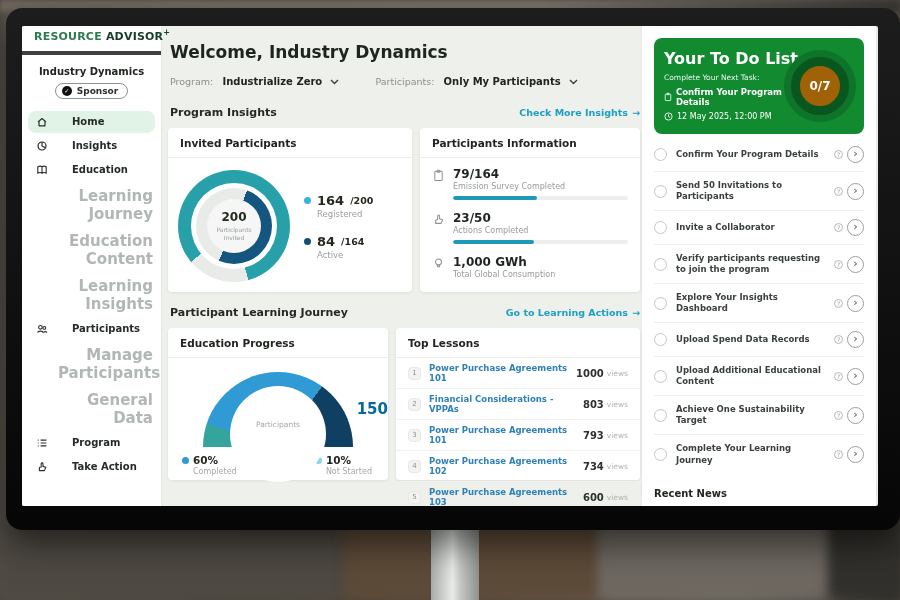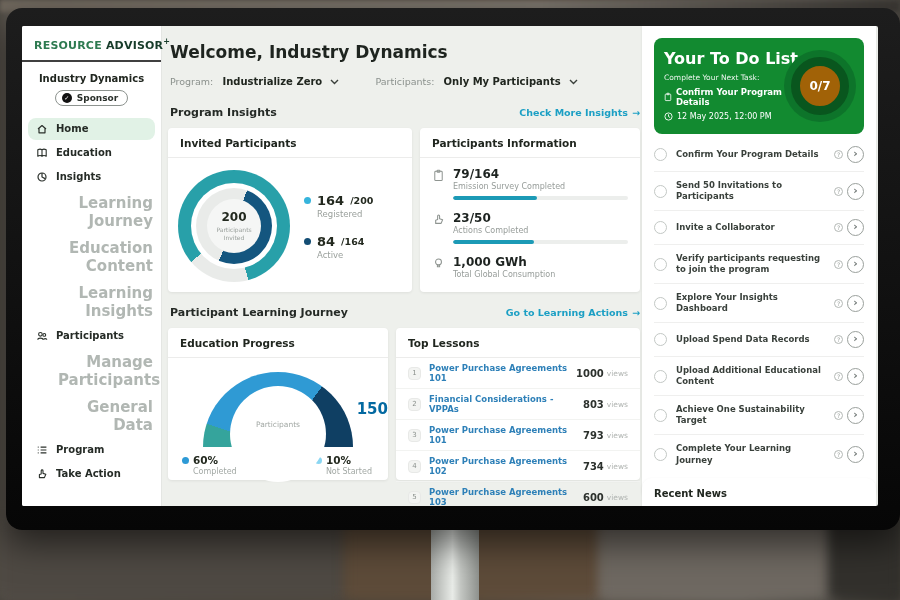--- a/index.html
+++ b/index.html
@@ -18,29 +18,29 @@
   
   .stand-cap { position:absolute; left:433px; top:508px; width:44px; height:30px; border-radius:50%; background:radial-gradient(circle at 45% 35%, #f4f6f2, #c7cac6 70%, #9a9d99); z-index:1; }
   .stand-neck { position:absolute; left:431px; top:524px; width:48px; height:76px; background:linear-gradient(90deg,#a8aba7,#e8ebe7 45%,#c3c6c2 62%,#8e918d); border-radius:6px 6px 0 0; z-index:1; }
 
   
   .monitor { position:absolute; left:6px; top:8px; width:894px; height:522px; background:linear-gradient(#1d1d1d,#060606); border-radius:16px; box-shadow:0 14px 34px rgba(0,0,0,.55); z-index:2; }
   .screen { position:absolute; left:16px; top:18px; width:856px; height:480px; background:#eef0ec; border-radius:2px; overflow:hidden; font-size:10px; color:#20261f; }
 
   
   .sidebar { position:absolute; left:0; top:0; width:140px; height:100%; background:#fff; border-right:1px solid #e4e6e3; }
-  .logo { padding:11px 12px 8px; font-size:11px; font-weight:bold; letter-spacing:.2px; border-bottom:2px solid #404040; white-space:nowrap; }
+  .logo { padding:2px 12px 8px; font-size:11px; font-weight:bold; letter-spacing:.2px; border-bottom:4px solid #404040; white-space:nowrap; }
   .logo .p1 { color:#2d7a50; }
   .logo .p2 { color:#173c2a; }
   .logo sup { color:#173c2a; font-size:8px; }
   .org { text-align:center; font-size:10px; font-weight:bold; color:#20261f; margin-top:11px; }
   .sponsor { display:flex; align-items:center; gap:5px; width:fit-content; margin:6px auto 0; border:1px solid #8d938f; border-radius:11px; padding:2px 9px 2px 6px; font-size:9px; font-weight:600; color:#2a302b; background:#fff; }
   .sponsor .dot { width:10px; height:10px; border-radius:50%; background:#111; color:#fff; font-size:6px; line-height:10px; text-align:center; }
   .nav { margin-top:12px; }
-  .nav-item { display:flex; align-items:center; gap:8px; padding:5px 0 5px 14px; font-size:10px; font-weight:700; color:#252b26; margin-bottom:2px; cursor:pointer; }
+  .nav-item { display:flex; align-items:center; gap:24px; padding:5px 0 5px 14px; font-size:10px; font-weight:700; color:#252b26; margin-bottom:2px; cursor:pointer; }
   .nav-item.active { background:#e1f2e6; border-radius:8px; margin:0 6px 2px; padding-left:8px; }
   .nav-sub { padding:4px 8px 4px 36px; font-size:15px; color:#b1b7b3; font-weight:600; margin-bottom:1px; cursor:pointer;text-align:right; }
   .nav-item svg { flex:0 0 auto; }
 
   
   .main { position:absolute; left:140px; top:0; width:480px; height:100%; }
   .welcome { position:absolute; left:8px; top:16px; font-size:17px; font-weight:bold; color:#1e241f; }
   .filters { position:absolute; left:8px; top:50px; display:flex; gap:36px; align-items:center; }
   .f-label { color:#8b918d; font-size:9.5px; margin-right:6px; }
   .f-value { font-weight:bold; font-size:10px; color:#20261f; margin-right:5px; }
@@ -153,31 +153,31 @@
       <span>Sponsor</span>
     </div>
     <div class="nav">
       <div class="nav-item active">
         <svg width="12" height="12" viewBox="0 0 12 12" fill="none" stroke="#2a302b" stroke-width="1.2" stroke-linejoin="round">
               <path d="M2 6 L6 2.5 L10 6 M3 5.4 V9.8 H9 V5.4"></path>
             </svg>
         <span>Home</span>
       </div>
       <div class="nav-item">
-        <svg width="12" height="12" viewBox="0 0 12 12" fill="none" stroke="#2a302b" stroke-width="1.1" stroke-linejoin="round">
-              <path d="M1.8 2.8 C3.3 2 4.9 2 6 2.9 C7.1 2 8.7 2 10.2 2.8 V9.2 C8.7 8.4 7.1 8.4 6 9.3 C4.9 8.4 3.3 8.4 1.8 9.2 Z M6 2.9 V9.3"></path>
-            </svg>
-        <span>Education</span>
-      </div>
-      <div class="nav-item">
         <svg width="12" height="12" viewBox="0 0 12 12" fill="none" stroke="#2a302b" stroke-width="1.2">
               <circle cx="6" cy="6" r="4"></circle>
               <path d="M6 2 V6 L9 7.6"></path>
             </svg>
         <span>Insights</span>
+      </div>
+      <div class="nav-item">
+        <svg width="12" height="12" viewBox="0 0 12 12" fill="none" stroke="#2a302b" stroke-width="1.1" stroke-linejoin="round">
+              <path d="M1.8 2.8 C3.3 2 4.9 2 6 2.9 C7.1 2 8.7 2 10.2 2.8 V9.2 C8.7 8.4 7.1 8.4 6 9.3 C4.9 8.4 3.3 8.4 1.8 9.2 Z M6 2.9 V9.3"></path>
+            </svg>
+        <span>Education</span>
       </div>
       <div class="nav-sub">Learning Journey</div>
       <div class="nav-sub">Education Content</div>
       <div class="nav-sub">Learning Insights</div>
       <div class="nav-item">
         <svg width="12" height="12" viewBox="0 0 12 12" fill="none" stroke="#2a302b" stroke-width="1.1">
               <circle cx="4.4" cy="4.3" r="1.8"></circle>
               <circle cx="8.3" cy="4.9" r="1.4"></circle>
               <path d="M1.8 9.8 C1.8 7.6 7 7.6 7 9.8 M7.6 9.8 C7.6 8.2 10.8 8.2 10.8 9.8"></path>
             </svg>

